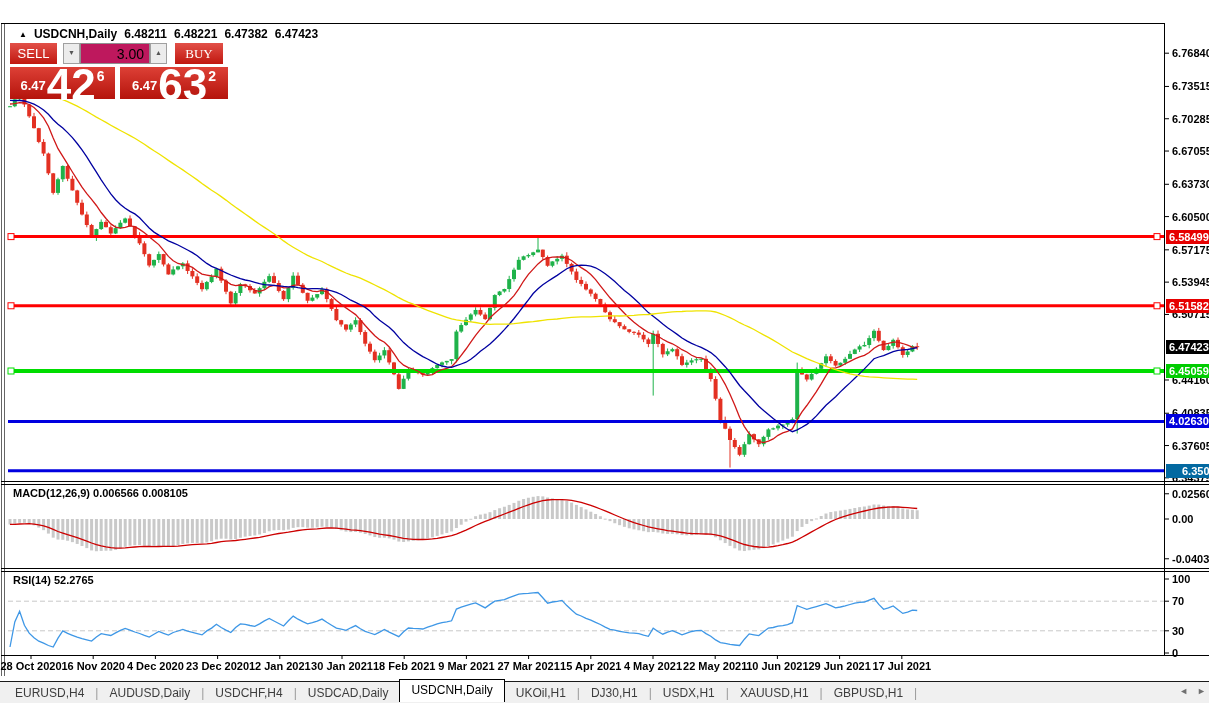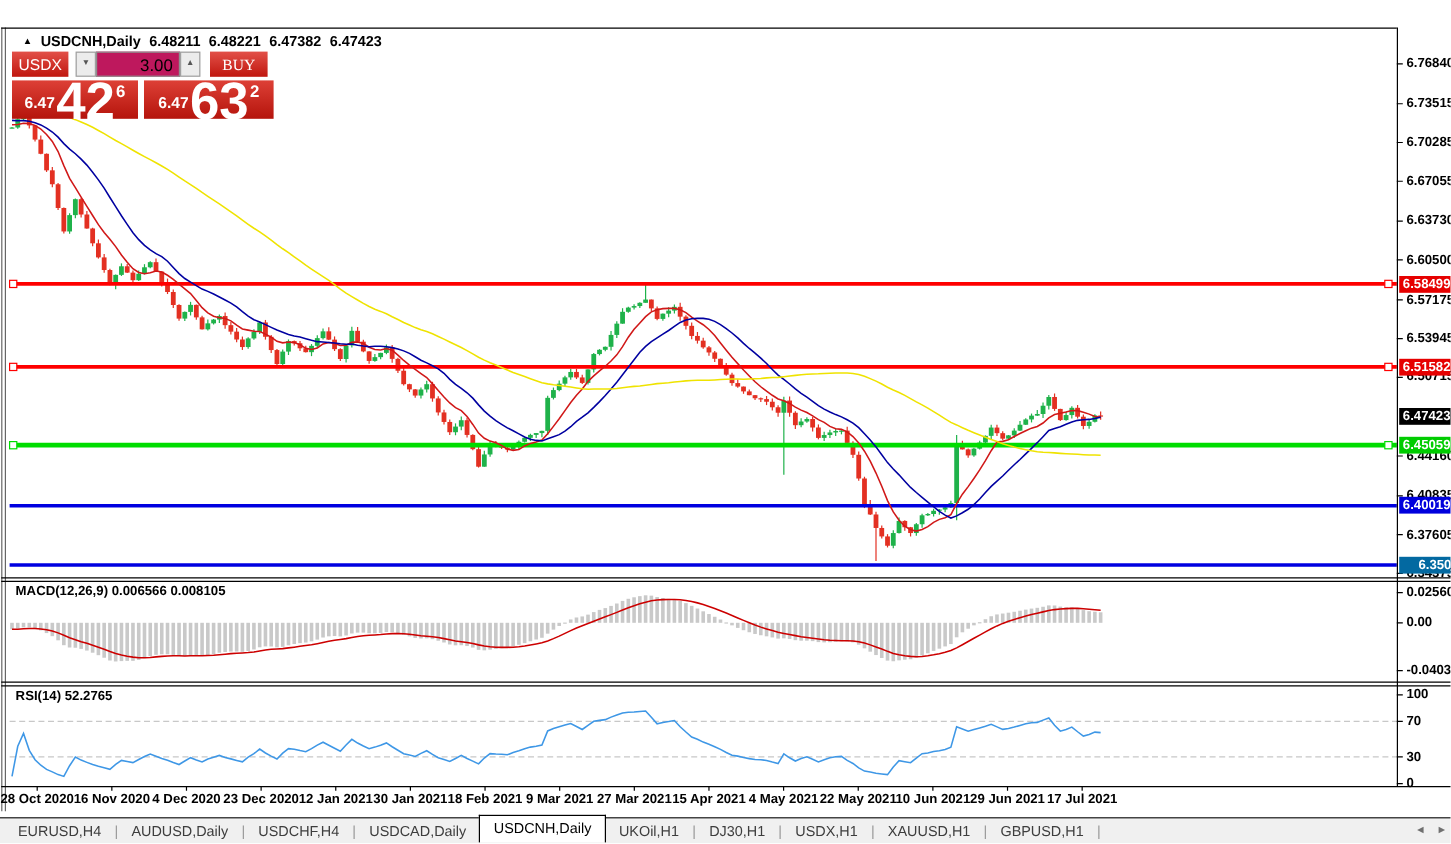--- a/index.html
+++ b/index.html
@@ -713,21 +713,21 @@
       <div class="ax" style="top: 282.14px;">6.53945</div>
       <div class="ax" style="top: 314.44px;">6.50715</div>
       <div class="ax" style="top: 379.99px;">6.44160</div>
       <div class="ax" style="top: 413.24px;">6.40835</div>
       <div class="ax" style="top: 445.54px;">6.37605</div>
       <div class="ax" style="top: 477.84px;">6.34375</div>
       <div class="badge" style="top: 236.6px; background: rgb(230, 0, 0);">6.58499</div>
       <div class="badge" style="top: 305.77px; background: rgb(230, 0, 0);">6.51582</div>
       <div class="badge" style="top: 347.36px; background: rgb(0, 0, 0);">6.47423</div>
       <div class="badge" style="top: 371px; background: rgb(0, 204, 0);">6.45059</div>
-      <div class="badge" style="top: 421.4px; background: rgb(0, 0, 221);">6.40019</div>
+      <div class="badge" style="top: 421.4px; background: rgb(0, 0, 221);">4.02630</div>
       <div class="badge" style="top: 470.81px; background: #0369a1; padding-left: 16px;">6.35078</div>
       <div class="ax" style="top: 493.775px;">0.025609</div>
       <div class="ax" style="top: 519px;">0.00</div>
       <div class="ax" style="top: 558.78px;">-0.040386</div>
       <div class="ax" style="top: 579px;">100</div>
       <div class="ax" style="top: 601.2px;">70</div>
       <div class="ax" style="top: 630.8px;">30</div>
       <div class="ax" style="top: 653px;">0</div>
       <div class="dt" style="left: 31px;">28 Oct 2020</div>
       <div class="dt" style="left: 93.2px;">16 Nov 2020</div>
@@ -749,21 +749,21 @@
   <div class="title">
     <span class="tri">▲</span>
     <span>USDCNH,Daily</span>
     <span>6.48211</span>
     <span>6.48221</span>
     <span>6.47382</span>
     <span>6.47423</span>
   </div>
 
   <div class="trade">
-    <div class="btn" style="left:0;width:47px;">USDX</div>
+    <div class="btn" style="left:0;width:47px;">SELL</div>
     <div class="spin" style="left:53px;">
       <span>▼</span>
     </div>
     <input class="vol" readonly="" value="3.00" style="">
     <div class="spin" style="left:140px;">
       <span>▲</span>
     </div>
     <div class="btn" style="left:165px;width:48px;font-family:Liberation Serif, serif;">BUY</div>
 
     <div class="pricebox" style="left:0;width:105px;">

